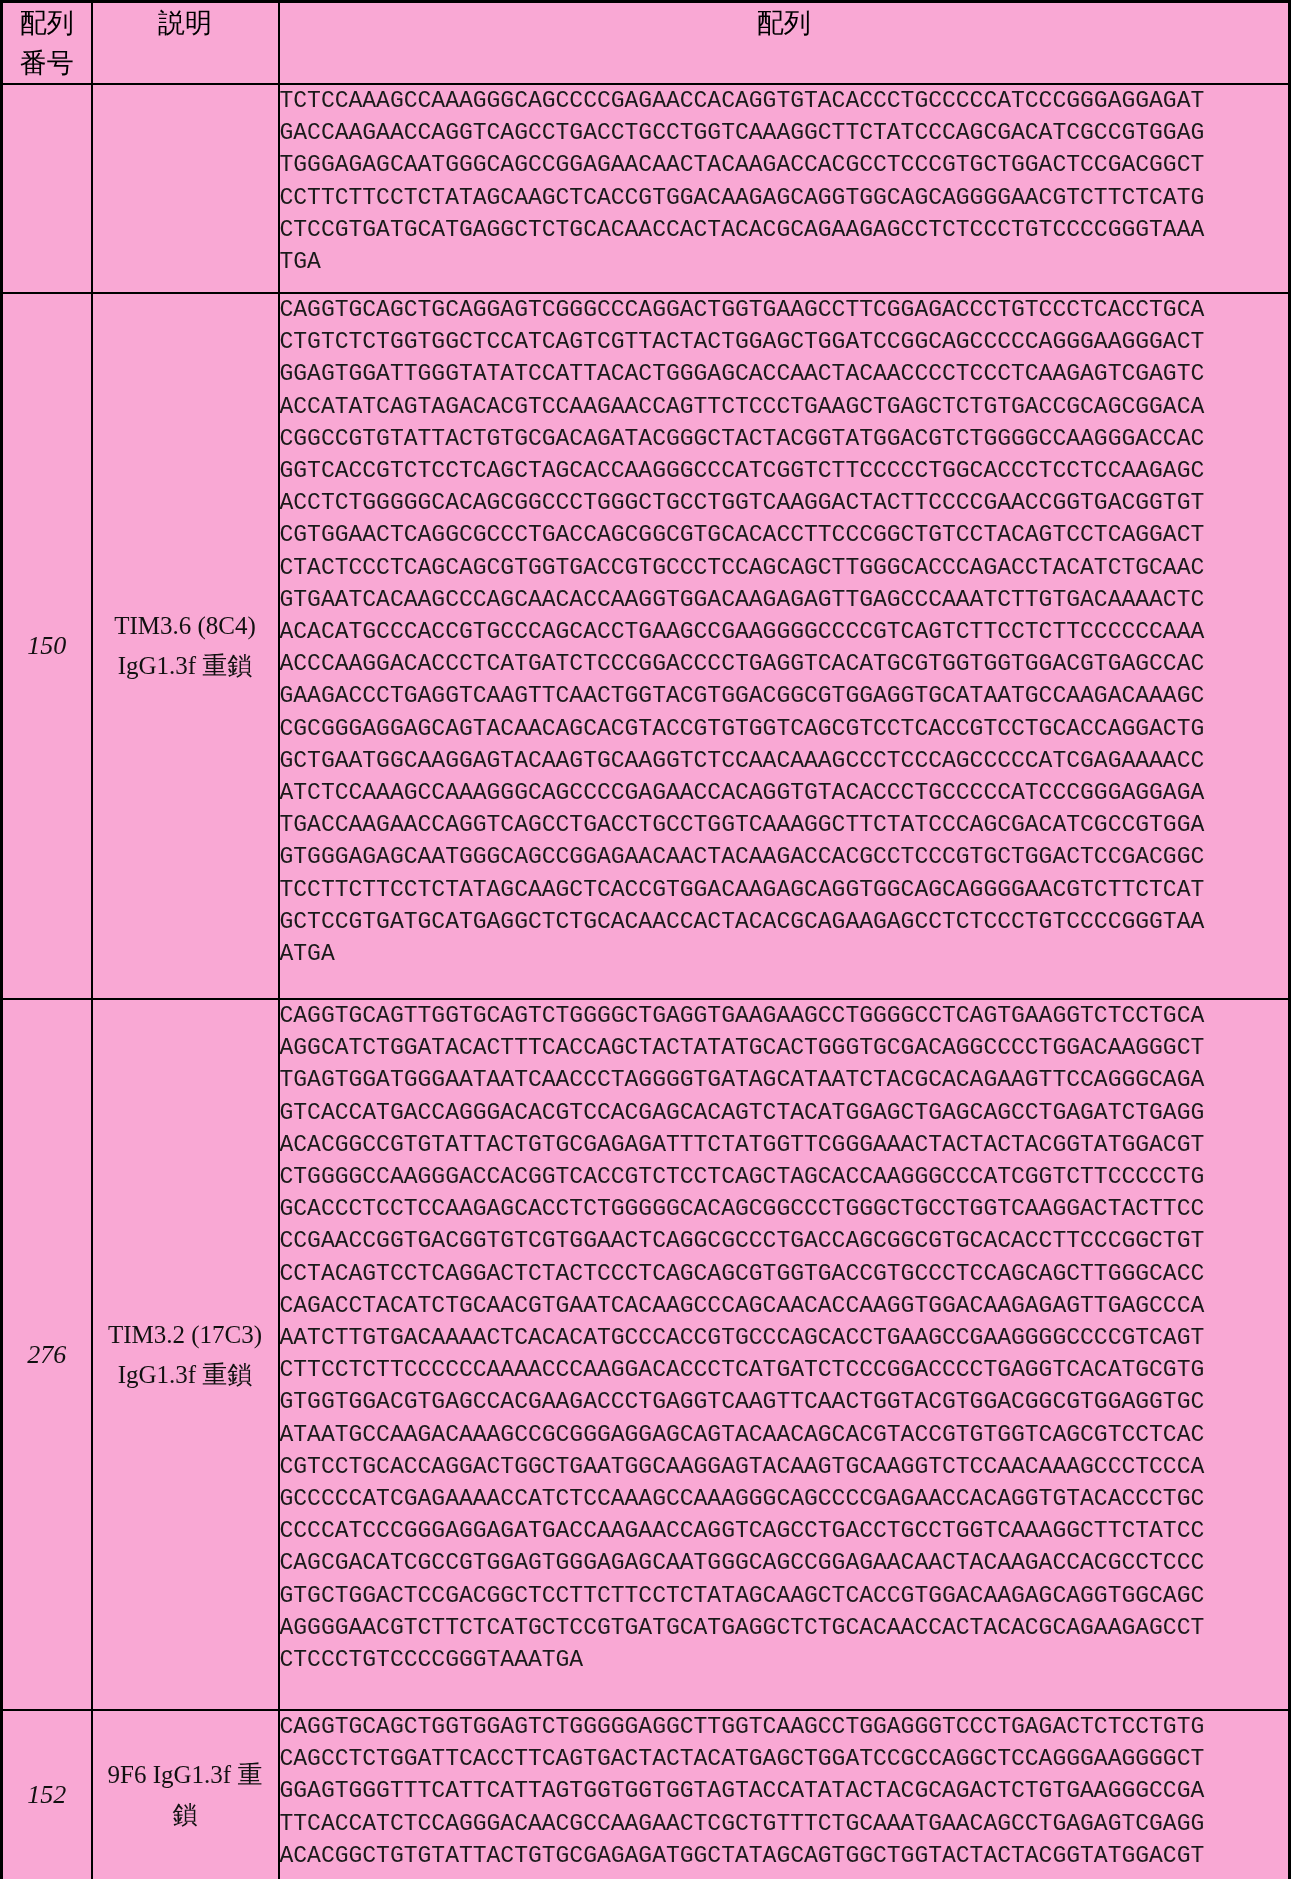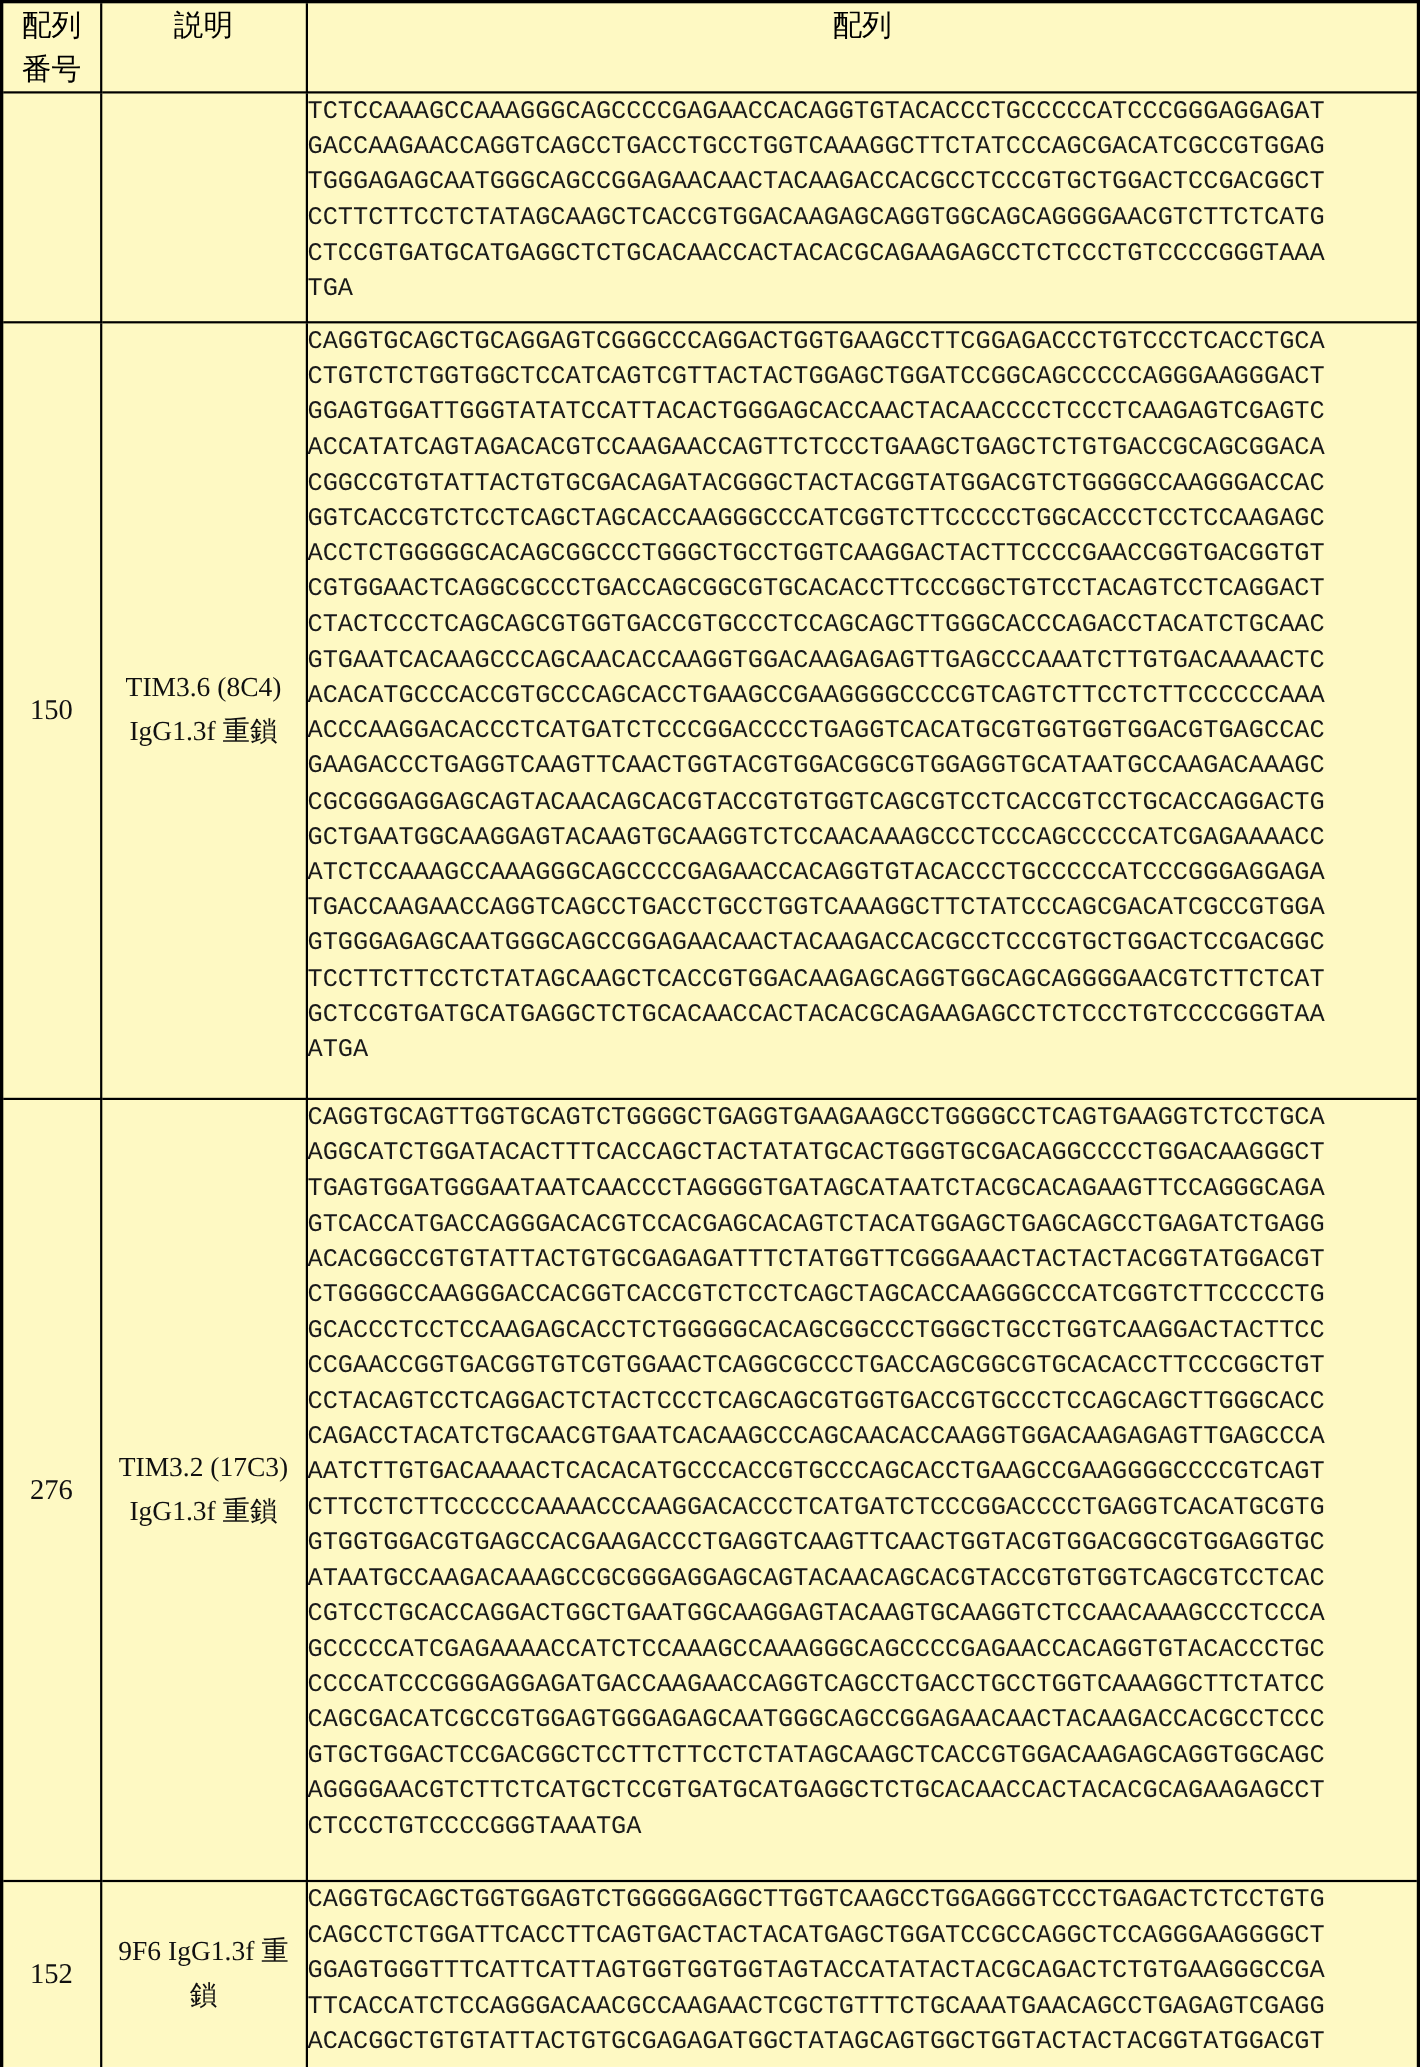--- a/index.html
+++ b/index.html
@@ -5,21 +5,21 @@
   html, body {
     margin: 0;
     padding: 0;
     background: #ffffff;
   }
   #page {
     position: relative;
     width: 1291px;
     height: 1879px;
     overflow: hidden;
-    background: #fef9c3;
+    background: #f9a8d4;
     box-sizing: border-box;
     font-family: "Liberation Serif", serif;
     color: #111111;
   }
   table.seq-table {
     width: 1291px;
     border-collapse: collapse;
     table-layout: fixed;
     box-sizing: border-box;
     border: 3px solid #000000;
@@ -47,20 +47,21 @@
     padding-top: 6px;
     white-space: pre-line;
     line-height: 40px;
     color: #000000;
   }
   td.num-cell {
     text-align: center;
     vertical-align: middle;
     font-size: 26px;
     font-family: "Liberation Serif", serif;
+    font-style: italic;
   }
   td.desc-cell {
     text-align: center;
     vertical-align: middle;
     font-size: 25px;
     line-height: 40px;
     white-space: pre-line;
     font-family: "Liberation Serif", serif;
     padding: 0 6px;
     margin-left: 17px;

